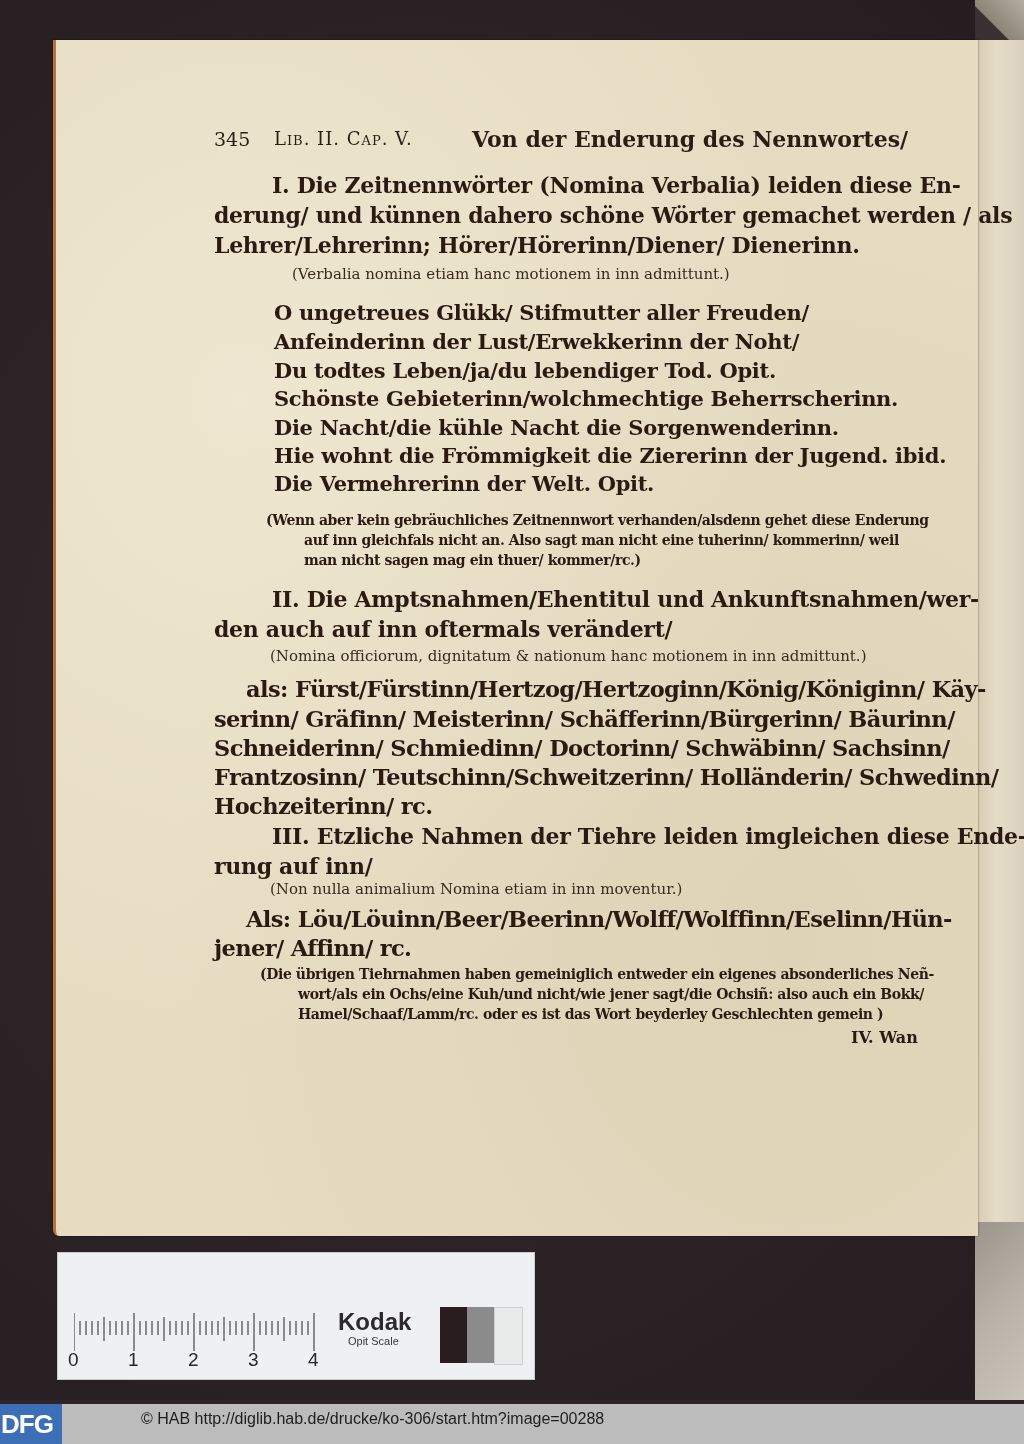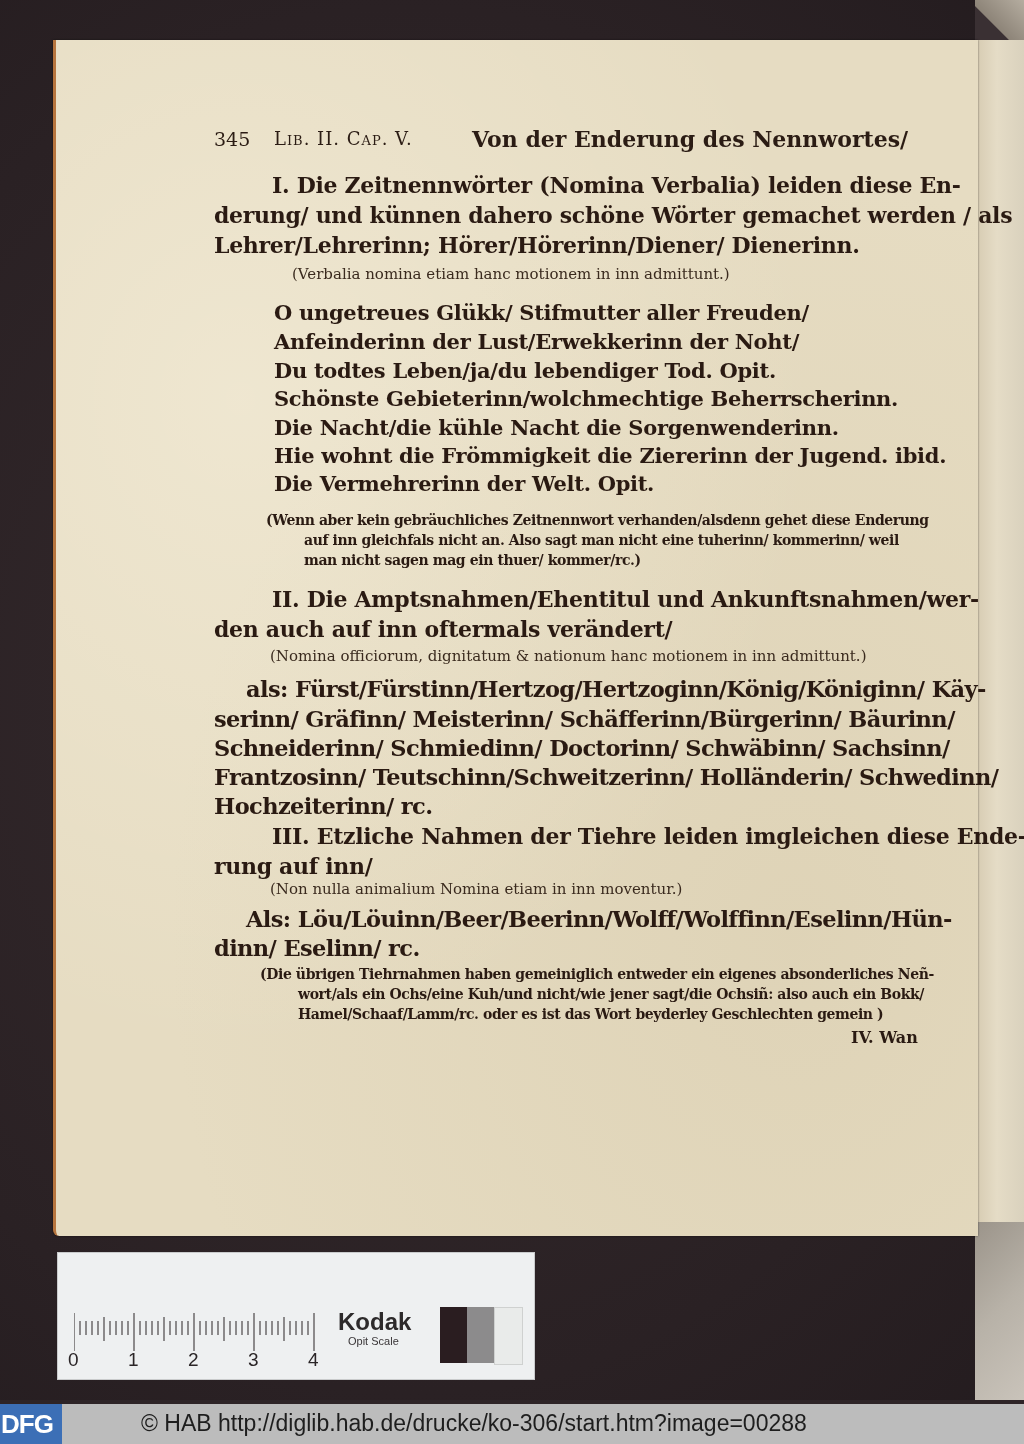--- a/index.html
+++ b/index.html
@@ -87,21 +87,21 @@
       position: absolute; left: 0; top: 1404px; width: 1024px; height: 40px;
       background: #bcbcbc;
     }
     .dfg-logo {
       position: absolute; left: 0; top: 0; width: 62px; height: 40px;
       background: #3c6fb6; color: #ffffff; font-family: "Liberation Sans", sans-serif;
       font-weight: bold; font-size: 26px; line-height: 40px; text-indent: 1px; letter-spacing: -1px;
     }
     .footer-text {
       position: absolute; left: 141px; top: 6px; font-family: "Liberation Sans", sans-serif;
-      font-size: 23px; color: #1e1e1e; white-space: nowrap;
+      font-size: 16px; color: #1e1e1e; white-space: nowrap;
     }
   </style>
 </head>
 <body>
 
 <div class="backdrop"></div>
 <div class="right-corner"></div>
 <div class="right-page"></div>
 <div class="right-bottom"></div>
 
@@ -139,21 +139,21 @@
   <div class="line wide" style="top:586px;">serinn/  Gräfinn/ Meisterinn/ Schäfferinn/Bürgerinn/ Bäurinn/</div>
   <div class="line wide" style="top:615px;">Schneiderinn/ Schmiedinn/ Doctorinn/ Schwäbinn/ Sachsinn/</div>
   <div class="line wide" style="top:644px;">Frantzosinn/ Teutschinn/Schweitzerinn/ Holländerin/ Schwedinn/</div>
   <div class="line wide" style="top:673px;">Hochzeiterinn/ rc.</div>
 
   <div class="line main" style="top:703px; left:58px;">III.  Etzliche Nahmen der Tiehre  leiden imgleichen diese Ende-</div>
   <div class="line main" style="top:733px;">rung auf inn/</div>
   <div class="line latin" style="top:760px; left:56px;">(Non nulla animalium Nomina etiam in  inn moventur.)</div>
 
   <div class="line wide" style="top:786px; left:32px;">Als: Löu/Löuinn/Beer/Beerinn/Wolff/Wolffinn/Eselinn/Hün-</div>
-  <div class="line wide" style="top:815px;">dinn/ Eselinn/ rc.</div>
+  <div class="line wide" style="top:815px;">jener/ Affinn/ rc.</div>
 
   <div class="line note" style="top:846px; left:46px;">(Die übrigen Tiehrnahmen haben gemeiniglich entweder ein eigenes absonderliches Neñ-</div>
   <div class="line note" style="top:866px; left:84px;">wort/als ein Ochs/eine Kuh/und nicht/wie jener sagt/die Ochsiñ: also auch ein Bokk/</div>
   <div class="line note" style="top:886px; left:84px;">Hamel/Schaaf/Lamm/rc. oder es ist das Wort  beyderley Geschlechten gemein )</div>
   <div class="line" style="top:908px; left:637px; font-size:16px;">IV. Wan</div>
 </div>
 
 <div class="label-card">
   <svg class="ruler" viewBox="0 0 245 40" width="245" height="40">
     <g stroke="#2a2527" stroke-width="1">

